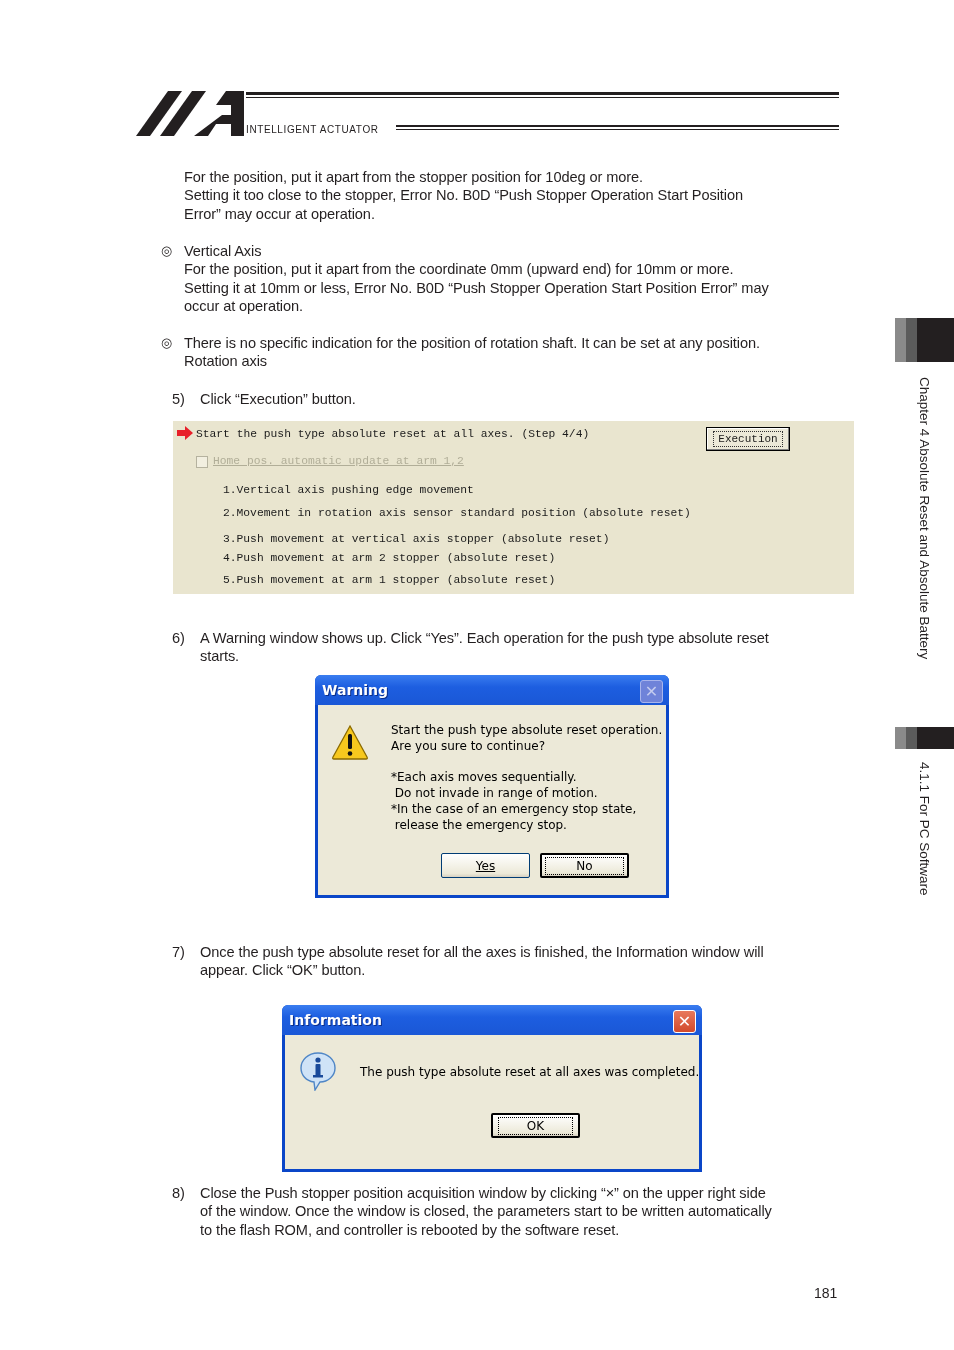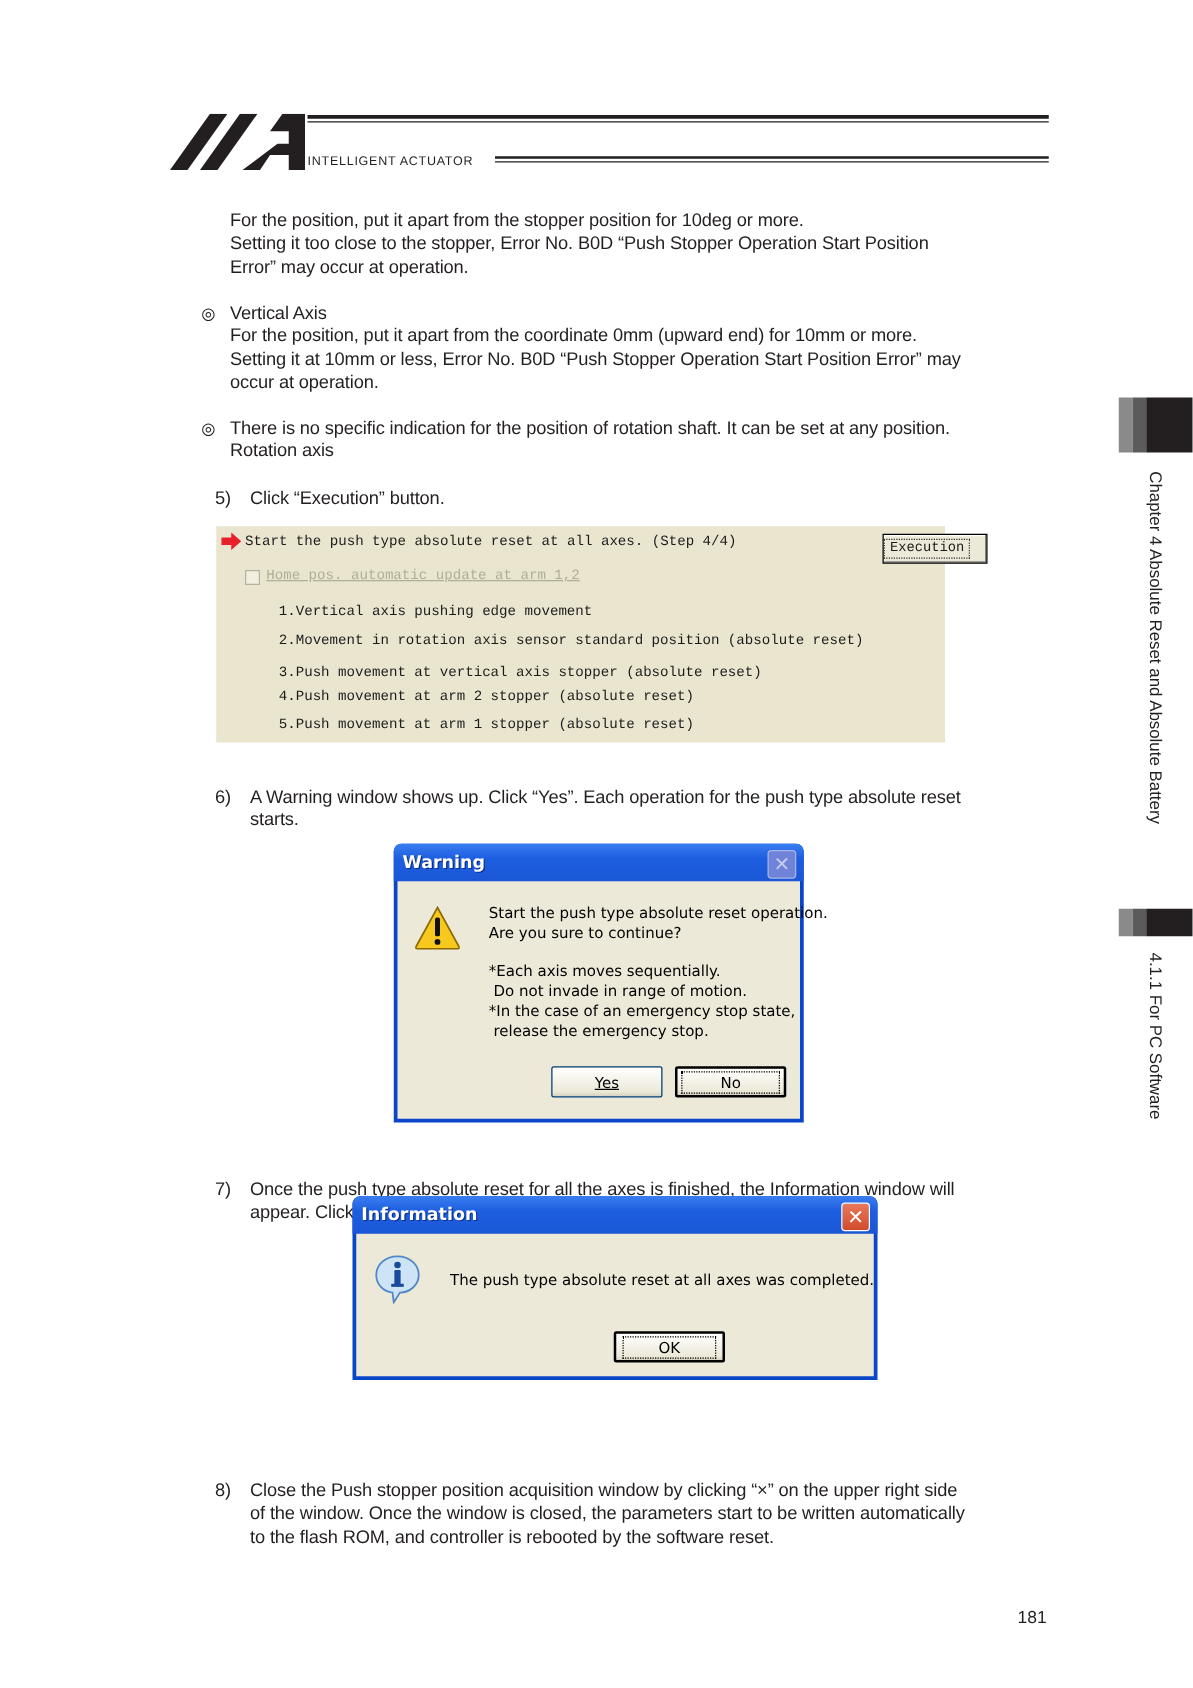--- a/index.html
+++ b/index.html
@@ -16,26 +16,26 @@
   .tab-block { position: absolute; left: 895px; width: 59px; height: 44px; display: flex; }
   .tab-block.small { height: 22px; }
   .tab-block .s1 { width: 11px; background: #8a8a8a; }
   .tab-block .s2 { width: 11px; background: #5b5b5b; }
   .tab-block .s3 { flex: 1; background: #231f20; }
   .vtext { position: absolute; writing-mode: vertical-rl; font-size: 13.5px; color: #231f20; white-space: nowrap; }
 
   .bullet { position: absolute; left: 161px; font-size: 13px; }
 
   
-  .panel { position: absolute; left: 173px; top: 421px; width: 583px; height: 173px; background: #e9e5cf;
+  .panel { position: absolute; left: 173px; top: 421px; width: 681px; height: 173px; background: #e9e5cf;
            font-family: "Liberation Mono", monospace; font-size: 11.3px; color: #1c1c1c; }
   .panel .row { position: absolute; white-space: pre; }
   .exec-btn { position: absolute; left: 533px; top: 6px; width: 82px; height: 22px; background: #ece9d8;
               border: 1px solid #000; box-shadow: inset -1px -1px #808080, inset 1px 1px #fff;
-              font-family: "Liberation Mono", monospace; font-size: 11px; display: flex; align-items: center; }
+              font-family: "Liberation Mono", monospace; font-size: 11px; display: flex; align-items: center; justify-content: center; }
   .exec-btn span { border: 1px dotted #333; padding: 1px 4px; }
   .chk { position: absolute; left: 23px; top: 35px; width: 10px; height: 10px; border: 1px solid #b5b29f; background: #f2efe0; }
   .gray { color: #b1ae98; text-decoration: underline; }
 
   
   .dlg { position: absolute; background: #0a46c8; border-radius: 6px 6px 0 0; }
   .dlg .title { position: absolute; left: 0; top: 0; right: 0; height: 30px;
                 background: linear-gradient(#3a7df0, #1d5ee0 40%, #1a57d6); border-radius: 6px 6px 0 0; }
   .dlg .title-text { position: absolute; left: 7px; top: 7px; color: #fff; font-family: "DejaVu Sans", sans-serif;
                      font-weight: bold; font-size: 14px; text-shadow: 1px 1px #0b2e8a; }
@@ -118,21 +118,21 @@
   <div class="row" style="left:50px;top:131px">4.Push movement at arm 2 stopper (absolute reset)</div>
   <div class="row" style="left:50px;top:153px">5.Push movement at arm 1 stopper (absolute reset)</div>
 </div>
 
 <div class="abs txt" style="left:172px;top:629px">6)</div>
 <div class="abs txt" style="left:200px;top:629px">
   <div>A Warning window shows up. Click “Yes”. Each operation for the push type absolute reset</div>
   <div>starts.</div>
 </div>
 
-<div class="dlg" style="left:315px;top:675px;width:328px;height:223px">
+<div class="dlg" style="left:315px;top:675px;width:354px;height:223px">
   <div class="title">
     <div class="title-text">Warning</div>
     <div class="close" style="right:6px;background:#6f83d9;border-color:#a9b5ec;color:#c4cbef">✕</div>
   </div>
   <div class="body">
     <svg class="abs" style="left:13px;top:19px" width="38" height="36" viewBox="0 0 38 36">
       <path d="M19 2 L36 33 Q37 35 35 35 L3 35 Q1 35 2 33 Z" fill="#f7c81e" stroke="#8a6a00" stroke-width="1.3"></path>
       <rect x="17" y="10" width="4" height="15" rx="1.5" fill="#111"></rect>
       <circle cx="19" cy="29.5" r="2.3" fill="#111"></circle>
     </svg>
@@ -151,21 +151,21 @@
       </div>
   </div>
 </div>
 
 <div class="abs txt" style="left:172px;top:943px">7)</div>
 <div class="abs txt" style="left:200px;top:943px">
   <div>Once the push type absolute reset for all the axes is finished, the Information window will</div>
   <div>appear. Click “OK” button.</div>
 </div>
 
-<div class="dlg" style="left:282px;top:957px;width:420px;height:147px">
+<div class="dlg" style="left:282px;top:1005px;width:420px;height:167px">
   <div class="title">
     <div class="title-text">Information</div>
     <div class="close" style="right:6px;background:linear-gradient(#e8795c,#d24a2c);">✕</div>
   </div>
   <div class="body">
     <svg class="abs" style="left:14px;top:16px" width="38" height="40" viewBox="0 0 38 40">
       <path d="M19 2 C29 2 36 9 36 17 C36 25 29 31 21 31 L16 39 L15 31 C7 30 2 24 2 17 C2 9 9 2 19 2 Z" fill="#cfe3f7" stroke="#4f86c6" stroke-width="1.4"></path>
       <circle cx="19" cy="9" r="2.6" fill="#1a4a9a"></circle>
       <rect x="16.5" y="13" width="5" height="13" rx="1" fill="#1a4a9a"></rect>
       <rect x="14" y="24" width="10" height="2.5" fill="#1a4a9a"></rect>

